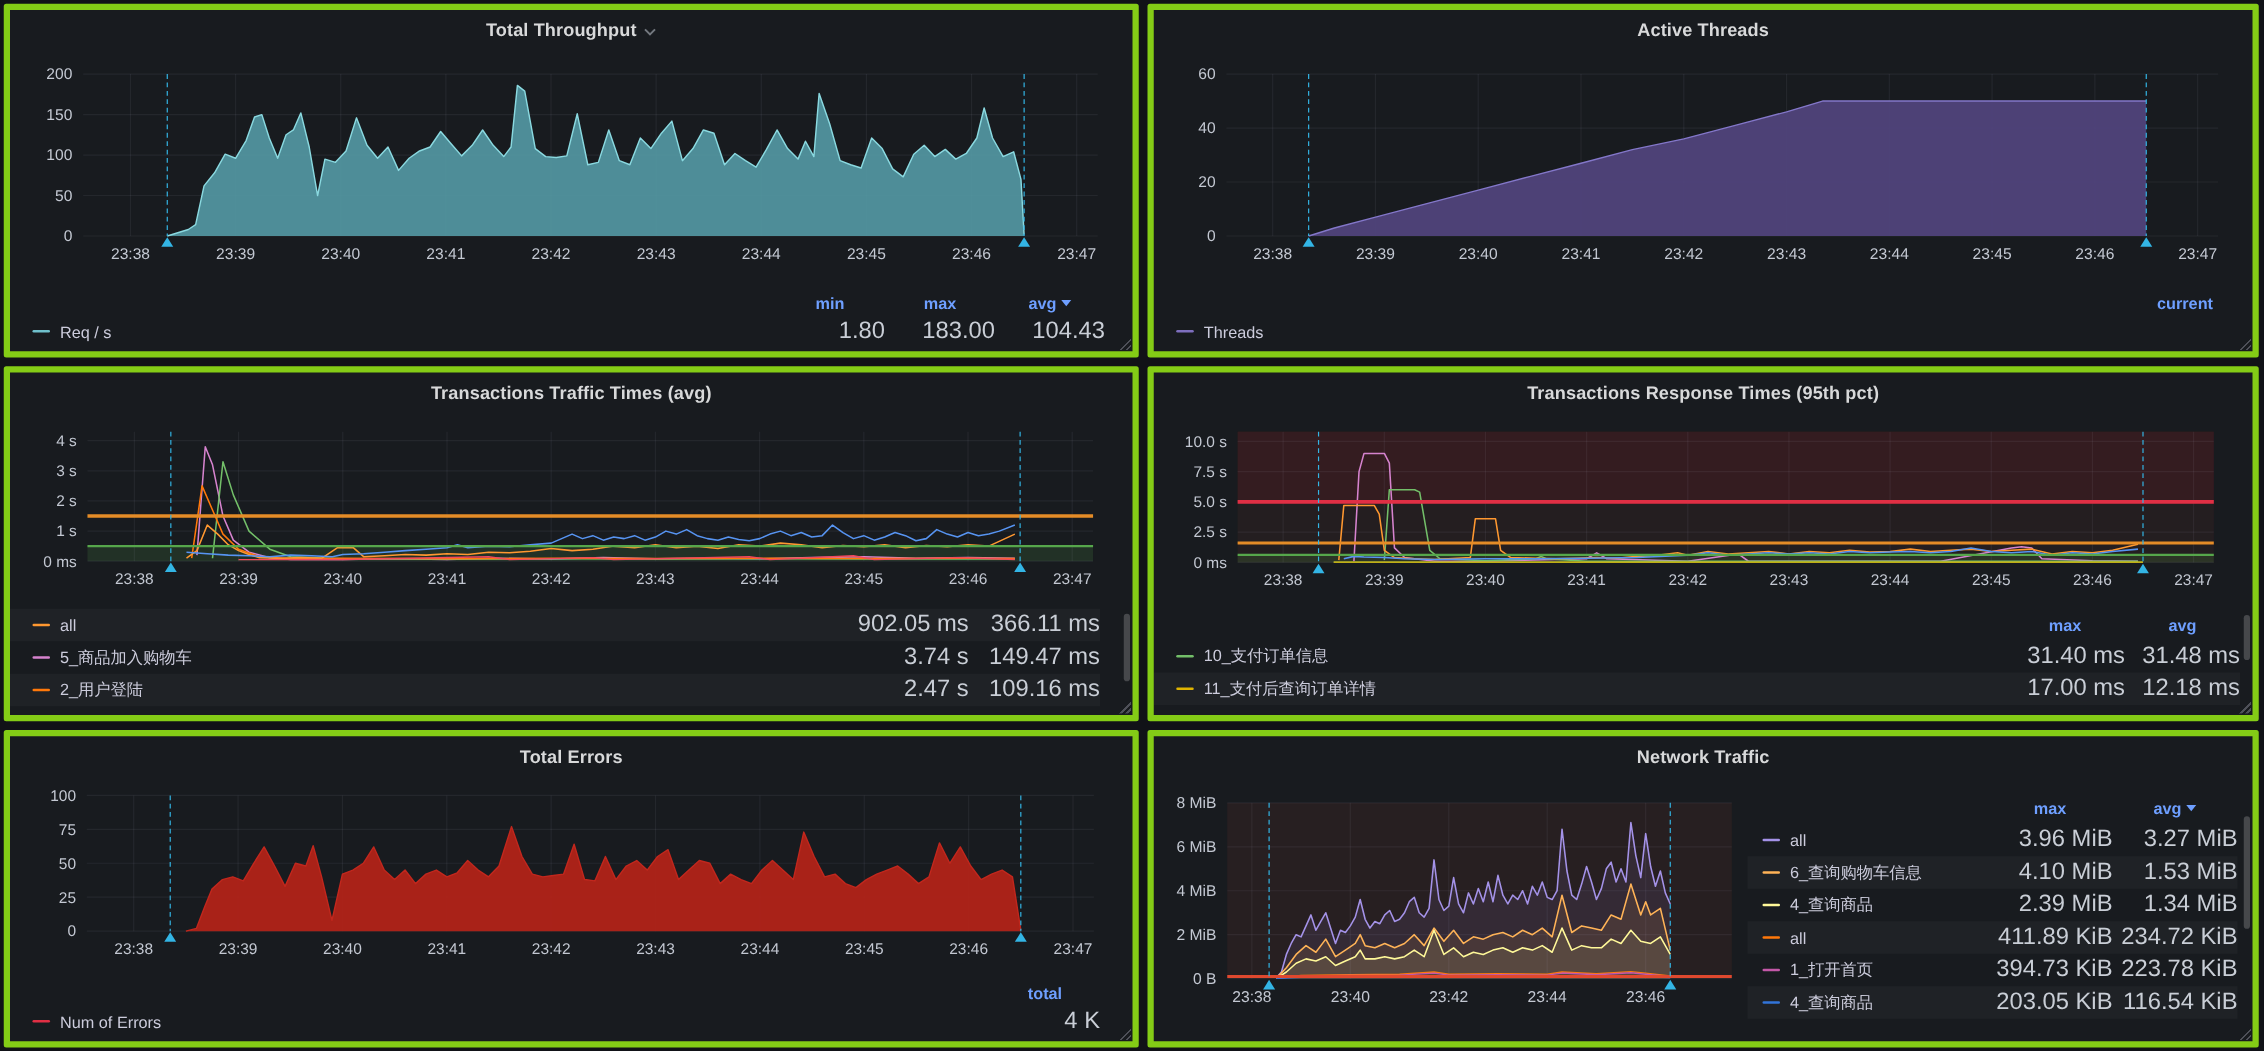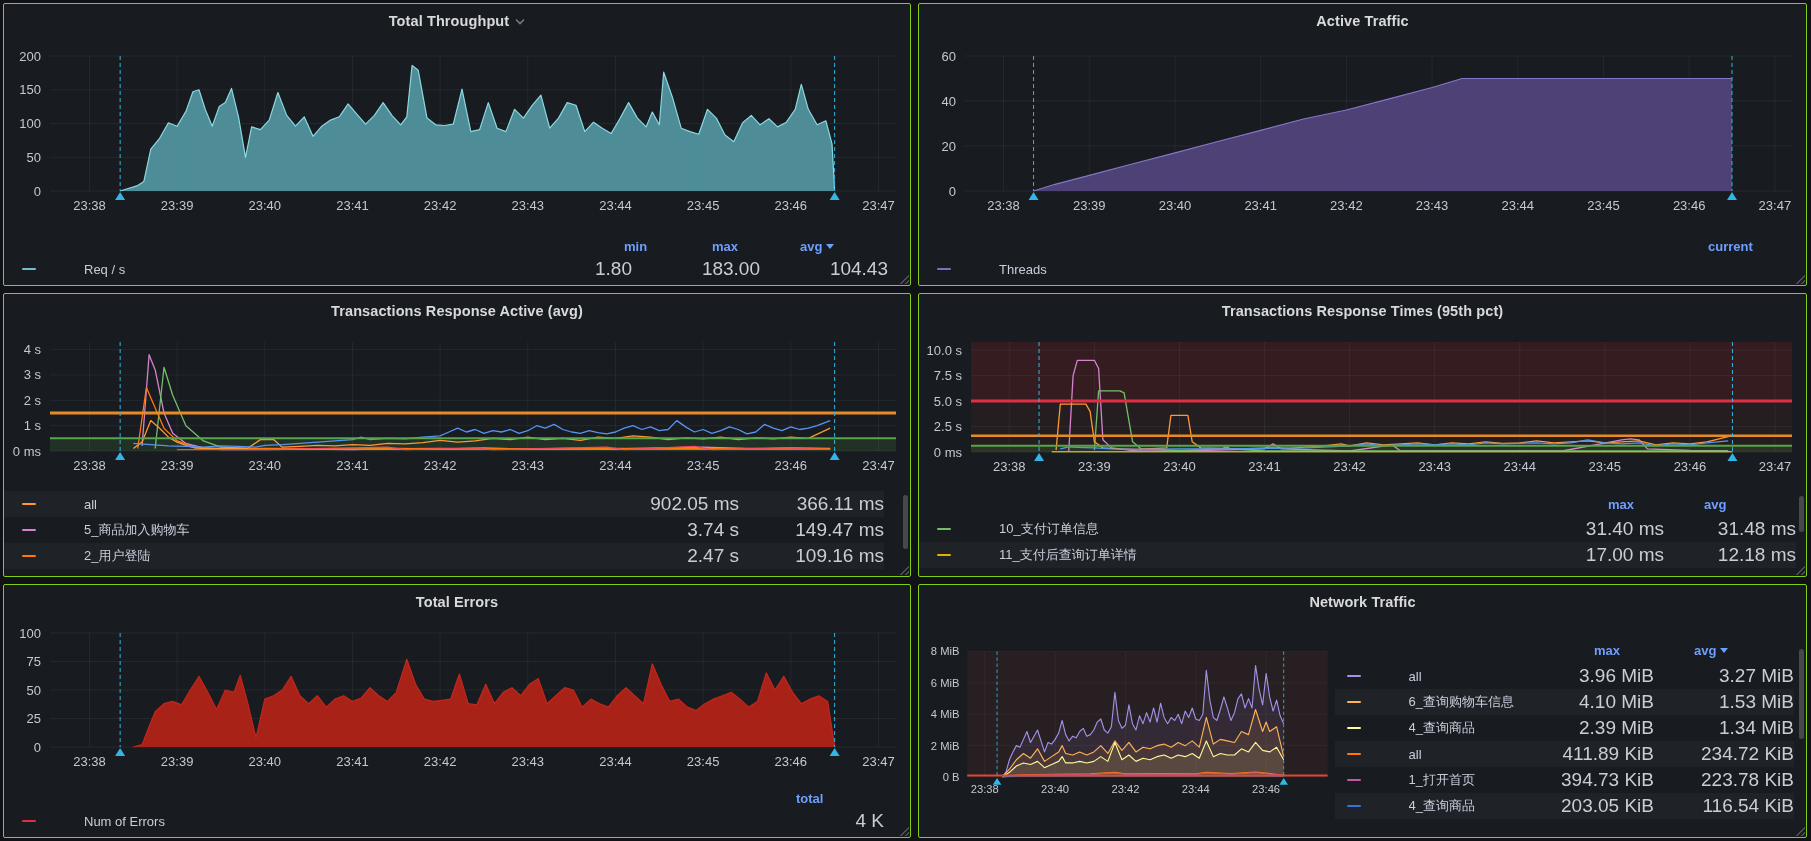--- a/index.html
+++ b/index.html
@@ -1,36 +1,36 @@
 <!DOCTYPE html>
 <html><head>
 <meta charset="utf-8">
 <style>
   html,body{margin:0;padding:0;background:#111217;width:1811px;height:841px;overflow:hidden;
     font-family:"Liberation Sans",sans-serif;-webkit-font-smoothing:antialiased;}
   .dash{box-sizing:border-box;width:1811px;height:841px;padding:3px;display:grid;
     grid-template-columns:908px 889px;grid-template-rows:283px 284px 254px;gap:7px;}
-  .panel{position:relative;background:#181b1f;border:1px solid #84cc16;border-radius:2px;
+  .panel{position:relative;background:#181b1f;border:5px solid #84cc16;border-radius:2px;
     display:flex;flex-direction:column;box-sizing:border-box;}
   .panel-header{height:34px;flex:0 0 34px;display:flex;align-items:center;justify-content:center;
     cursor:pointer;}
   .panel-title{color:#d8d9da;font-size:14.5px;font-weight:600;letter-spacing:.1px;}
   .title-caret{margin-left:6px;display:inline-flex;opacity:.7;}
   .panel-body{flex:1;display:flex;flex-direction:column;min-height:0;}
   .panel-body.row{flex-direction:row;}
   svg.chart{display:block;width:100%;}
   .legend{flex:0 0 auto;padding:0 0 4px 0;position:relative;}
-  .lg-row{display:flex;align-items:center;height:26px;padding-left:18px;cursor:pointer;gap:40px;}
+  .lg-row{display:flex;align-items:center;height:26px;padding-left:18px;cursor:pointer;}
   .lg-row.striped{background:rgba(204,204,220,0.045);}
   .lg-head{display:flex;align-items:center;height:22px;}
   .lg-marker{display:inline-block;width:14px;height:2.5px;border-radius:1px;margin-right:8px;flex:0 0 14px;}
   .lg-label{color:#ccccdc;font-size:13px;flex:1;white-space:nowrap;overflow:hidden;}
   .lg-val{color:#c9ced6;font-size:19px;text-align:right;white-space:nowrap;}
   .lg-hcol{color:#6e9fff;font-size:13px;font-weight:700;text-align:right;white-space:nowrap;
-    display:inline-flex;justify-content:flex-start;align-items:center;}
+    display:inline-flex;justify-content:center;align-items:center;}
   .sort-caret{width:0;height:0;border-left:4px solid transparent;border-right:4px solid transparent;
     border-top:5px solid #6e9fff;margin-left:4px;display:inline-block;}
   .w88{width:88px;}
   .scroll-thumb{position:absolute;right:2px;width:5px;border-radius:3px;background:rgba(255,255,255,0.20);}
   .resize-handle{position:absolute;right:1px;bottom:1px;width:11px;height:11px;cursor:nwse-resize;
     background:repeating-linear-gradient(-45deg,transparent 0 2px,rgba(204,204,220,0.30) 2px 3.4px);
     clip-path:polygon(100% 0,100% 100%,0 100%);}
   
   .net-legend{flex:0 0 392px;display:flex;flex-direction:column;justify-content:flex-end;
     padding-bottom:18px;position:relative;}
@@ -110,21 +110,21 @@
           <span class="lg-val w88">183.00</span>
           <span class="lg-val w88">104.43</span>
         </div>
       </div>
     </div>
     <div class="resize-handle"></div>
   </div>
 
   <div class="panel">
     <div class="panel-header">
-      <span class="panel-title">Active Traffic</span>
+      <span class="panel-title">Active Threads</span>
     </div>
     <div class="panel-body">
       <svg class="chart" style="flex: 1 1 0%; font-family: &quot;Liberation Sans&quot;, sans-serif;" viewBox="0 0 887 197">
           <line x1="46" x2="873" y1="153" y2="153" stroke="rgba(204,204,220,0.07)" stroke-width="1"></line>
           <text x="37" y="157.5" text-anchor="end" font-size="13" fill="#c3c8d2">0</text>
           <line x1="46" x2="873" y1="108" y2="108" stroke="rgba(204,204,220,0.07)" stroke-width="1"></line>
           <text x="37" y="112.5" text-anchor="end" font-size="13" fill="#c3c8d2">20</text>
           <line x1="46" x2="873" y1="63" y2="63" stroke="rgba(204,204,220,0.07)" stroke-width="1"></line>
           <text x="37" y="67.5" text-anchor="end" font-size="13" fill="#c3c8d2">40</text>
           <line x1="46" x2="873" y1="18" y2="18" stroke="rgba(204,204,220,0.07)" stroke-width="1"></line>
@@ -166,21 +166,21 @@
           <span class="lg-marker" style="background: rgb(126, 111, 190);"></span>
           <span class="lg-label">Threads</span>
         </div>
       </div>
     </div>
     <div class="resize-handle"></div>
   </div>
 
   <div class="panel">
     <div class="panel-header">
-      <span class="panel-title">Transactions Response Active (avg)</span>
+      <span class="panel-title">Transactions Traffic Times (avg)</span>
     </div>
     <div class="panel-body">
       <svg class="chart" style="flex: 1 1 0%; font-family: &quot;Liberation Sans&quot;, sans-serif;" viewBox="0 0 906 163">
           <rect x="46" y="110.32558139534883" width="846" height="12.674418604651166" fill="rgba(86,166,75,0.16)"></rect>
           <line x1="46" x2="892" y1="123" y2="123" stroke="rgba(204,204,220,0.07)" stroke-width="1"></line>
           <text x="37" y="127.5" text-anchor="end" font-size="13" fill="#c3c8d2">0 ms</text>
           <line x1="46" x2="892" y1="97.65116279069767" y2="97.65116279069767" stroke="rgba(204,204,220,0.07)" stroke-width="1"></line>
           <text x="37" y="102.15116279069767" text-anchor="end" font-size="13" fill="#c3c8d2">1 s</text>
           <line x1="46" x2="892" y1="72.30232558139535" y2="72.30232558139535" stroke="rgba(204,204,220,0.07)" stroke-width="1"></line>
           <text x="37" y="76.80232558139535" text-anchor="end" font-size="13" fill="#c3c8d2">2 s</text>

